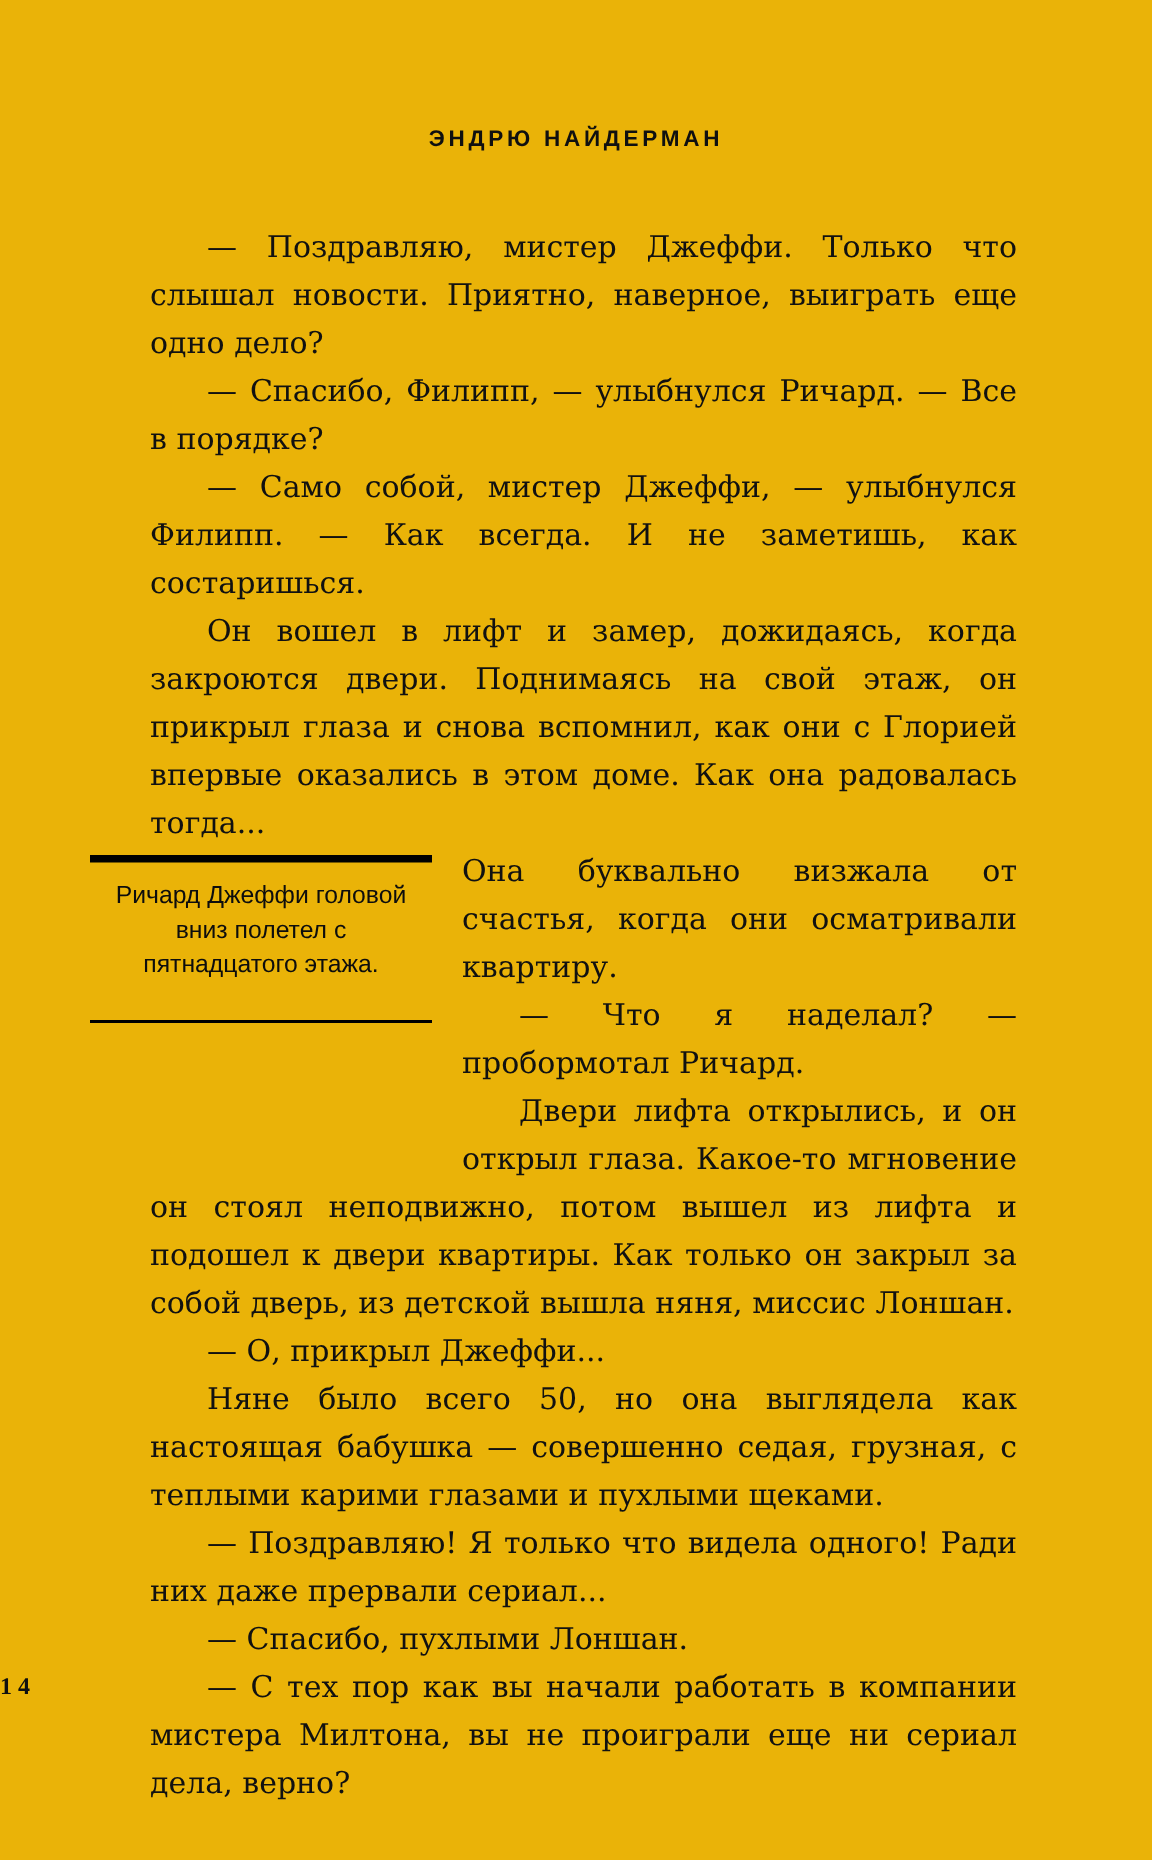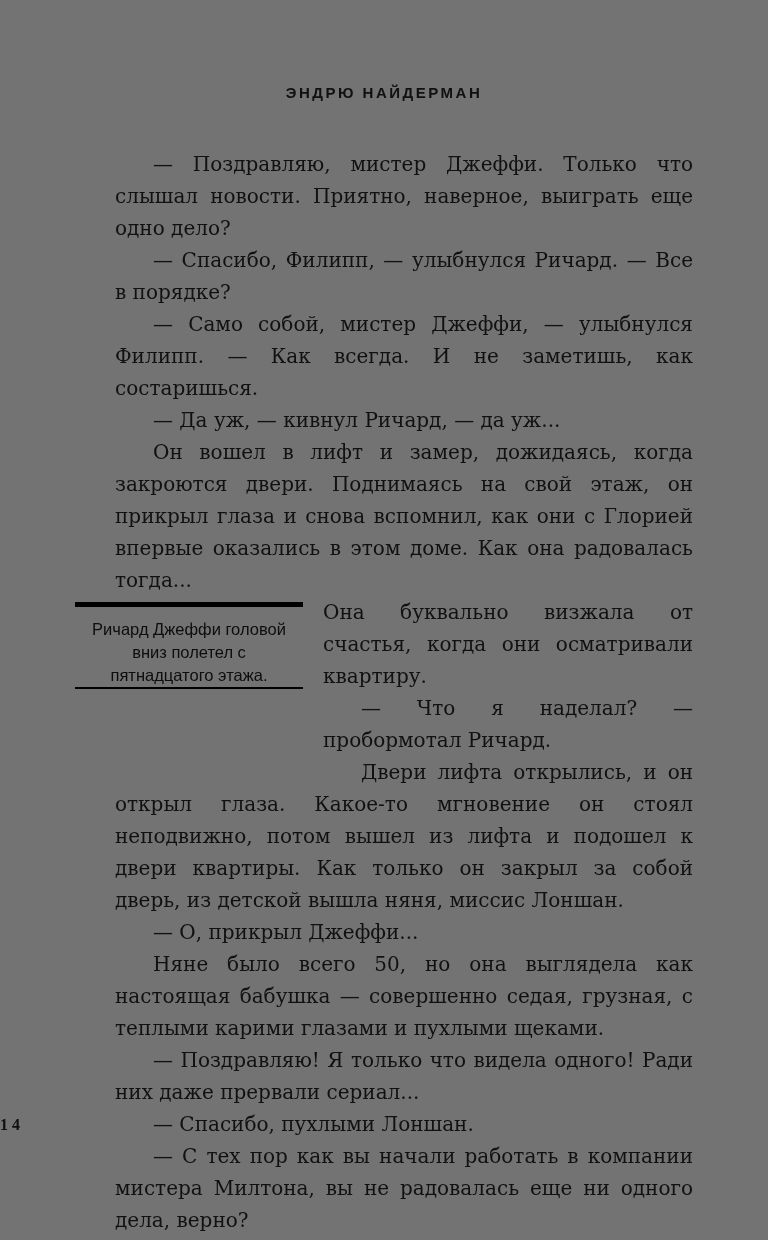--- a/index.html
+++ b/index.html
@@ -4,61 +4,61 @@
 <style>
   html, body {
     margin: 0;
     padding: 0;
     background: #ffffff;
   }
   .page {
     position: relative;
     width: 768px;
     height: 1240px;
-    background: #737373;
+    background: #eab308;
     overflow: hidden;
     color: #111111;
     font-family: "DejaVu Serif", "Liberation Serif", serif;
   }
   .running-head {
     position: absolute;
     top: 84px;
     left: 0;
     right: 0;
     text-align: center;
     font-family: "Liberation Sans", sans-serif;
     font-weight: bold;
     font-size: 15px;
     letter-spacing: 2.5px;
     color: #101010;
   }
   .body-text {
     position: absolute;
     top: 148px;
-    left: 115px;
+    left: 100px;
     width: 578px;
     font-size: 20px;
     line-height: 32px;
     text-align: justify;
     hyphens: auto;
     -webkit-hyphens: auto;
   }
   .body-text p {
     margin: 0;
     padding: 0;
     text-indent: 38px;
   }
   .body-text p.cont {
     text-indent: 0;
   }
   .pullquote {
     float: left;
     width: 216px;
     margin: 6px 20px 84px -40px;
-    padding: 11px 6px 0 6px;
+    padding: 11px 6px 25px 6px;
     border-top: 5px solid #000000;
     border-bottom: 2px solid #000000;
     text-align: center;
     text-indent: 0;
     font-family: "Liberation Sans", sans-serif;
     font-size: 16.5px;
     line-height: 23px;
     color: #0d0d0d;
   }
   .page-number {
@@ -78,32 +78,31 @@
 <body>
 
 <div class="page">
 
   <div class="running-head">ЭНДРЮ НАЙДЕРМАН</div>
 
   <div class="body-text">
     <p>— Поздравляю, мистер Джеффи. Только что слышал новости. Приятно, наверное, выиграть еще одно дело?</p>
     <p>— Спасибо, Филипп, — улыбнулся Ричард. — Все в порядке?</p>
     <p>— Само собой, мистер Джеффи, — улыбнулся Филипп. — Как всегда. И не заметишь, как состаришься.</p>
-    <p>— Да уж, — кивнул Ричард, — да уж...</p>
     <p>Он вошел в лифт и замер, дожидаясь, когда закроются двери. Поднимаясь на свой этаж, он прикрыл глаза и снова вспомнил, как они с Глорией впервые оказались в этом доме. Как она радовалась тогда...</p>
 
     <aside class="pullquote">
       <span>Ричард Джеффи головой вниз полетел с пятнадцатого этажа.</span>
     </aside>
 
     <p class="cont">Она буквально визжала от счастья, когда они осматривали квартиру.</p>
     <p>— Что я наделал? — пробормотал Ричард.</p>
     <p>Двери лифта открылись, и он открыл глаза. Какое-то мгновение он стоял неподвижно, потом вышел из лифта и подошел к двери квартиры. Как только он закрыл за собой дверь, из детской вышла няня, миссис Лоншан.</p>
     <p>— О, прикрыл Джеффи...</p>
     <p>Няне было всего 50, но она выглядела как настоящая бабушка — совершенно седая, грузная, с теплыми карими глазами и пухлыми щеками.</p>
     <p>— Поздравляю! Я только что видела одного! Ради них даже прервали сериал...</p>
     <p>— Спасибо, пухлыми Лоншан.</p>
-    <p>— С тех пор как вы начали работать в компании мистера Милтона, вы не радовалась еще ни одного дела, верно?</p>
+    <p>— С тех пор как вы начали работать в компании мистера Милтона, вы не проиграли еще ни сериал дела, верно?</p>
   </div>
 
   <div class="page-number">14</div>
 
 </div>
 
 </body></html>

